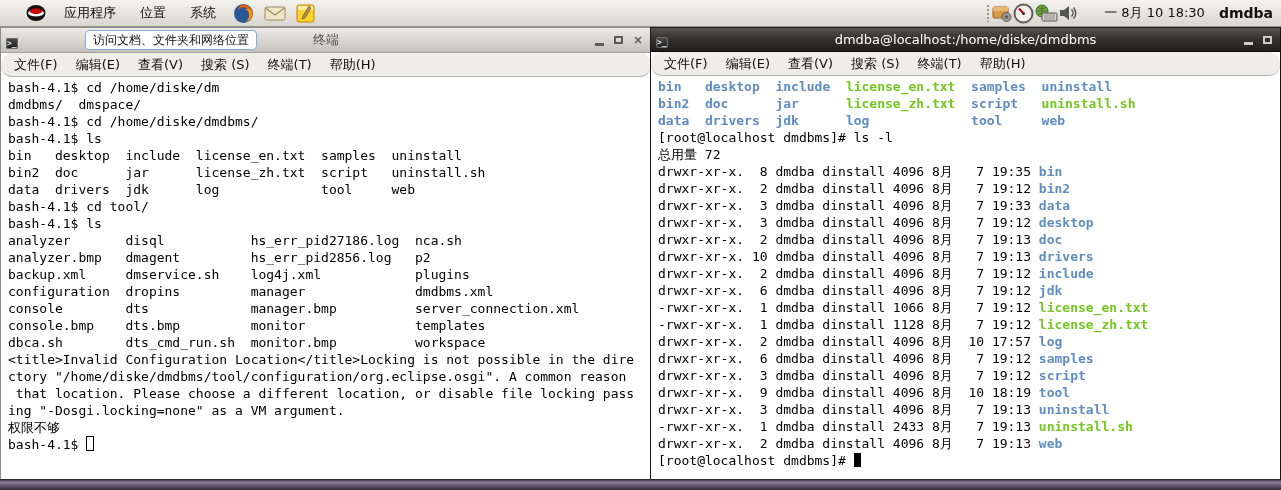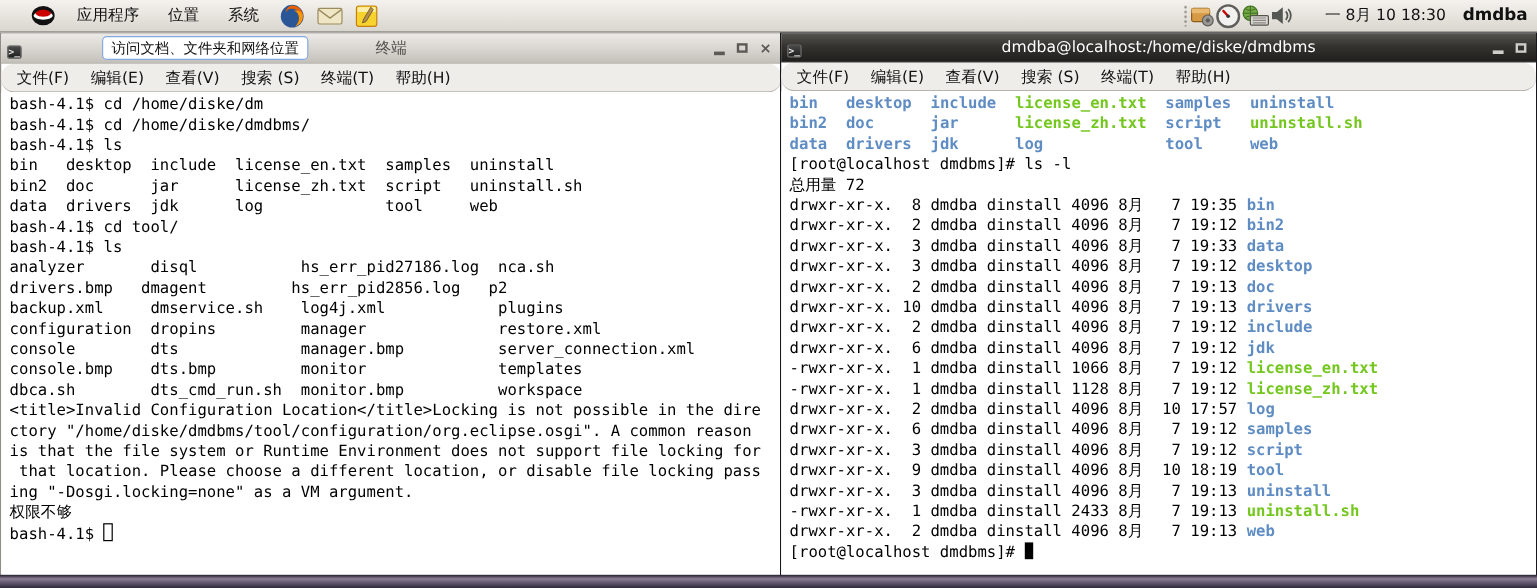--- a/index.html
+++ b/index.html
@@ -163,37 +163,37 @@
   <div class="menubar">
       <span class="menu-item">文件(F)</span>
       <span class="menu-item">编辑(E)</span>
       <span class="menu-item">查看(V)</span>
       <span class="menu-item">搜索 (S)</span>
       <span class="menu-item">终端(T)</span>
       <span class="menu-item">帮助(H)</span>
     </div>
   <div class="term">
       <div class="tl"><span>bash-4.1$ cd /home/diske/dm</span></div>
+      <div class="tl"><span>dmdbms/  dmspace/</span></div>
       <div class="tl"><span>bash-4.1$ cd /home/diske/dmdbms/</span></div>
       <div class="tl"><span>bash-4.1$ ls</span></div>
       <div class="tl"><span>bin   desktop  include  license_en.txt  samples  uninstall</span></div>
       <div class="tl"><span>bin2  doc      jar      license_zh.txt  script   uninstall.sh</span></div>
       <div class="tl"><span>data  drivers  jdk      log             tool     web</span></div>
       <div class="tl"><span>bash-4.1$ cd tool/</span></div>
       <div class="tl"><span>bash-4.1$ ls</span></div>
       <div class="tl"><span>analyzer       disql           hs_err_pid27186.log  nca.sh</span></div>
-      <div class="tl"><span>drivers.bmp   dmagent         hs_err_pid2856.log   p2</span></div>
+      <div class="tl"><span>analyzer.bmp   dmagent         hs_err_pid2856.log   p2</span></div>
       <div class="tl"><span>backup.xml     dmservice.sh    log4j.xml            plugins</span></div>
-      <div class="tl"><span>configuration  dropins         manager              restore.xml</span></div>
+      <div class="tl"><span>configuration  dropins         manager              dmdbms.xml</span></div>
       <div class="tl"><span>console        dts             manager.bmp          server_connection.xml</span></div>
       <div class="tl"><span>console.bmp    dts.bmp         monitor              templates</span></div>
       <div class="tl"><span>dbca.sh        dts_cmd_run.sh  monitor.bmp          workspace</span></div>
       <div class="tl"><span>&lt;title&gt;Invalid Configuration Location&lt;/title&gt;Locking is not possible in the dire</span></div>
       <div class="tl"><span>ctory "/home/diske/dmdbms/tool/configuration/org.eclipse.osgi". A common reason </span></div>
-      <div class="tl"><span>is that the file system or Runtime Environment does not support file locking for</span></div>
       <div class="tl"><span> that location. Please choose a different location, or disable file locking pass</span></div>
       <div class="tl"><span>ing "-Dosgi.locking=none" as a VM argument.</span></div>
       <div class="tl"><span>权限不够</span></div>
       <div class="tl"><span>bash-4.1$ </span><span class="cur-hollow"></span></div>
     </div>
 </div>
 
 <div class="window" id="win-right">
   <div class="titlebar">
     <span class="win-icon"><span class="term-icon">&gt;_</span></span>

